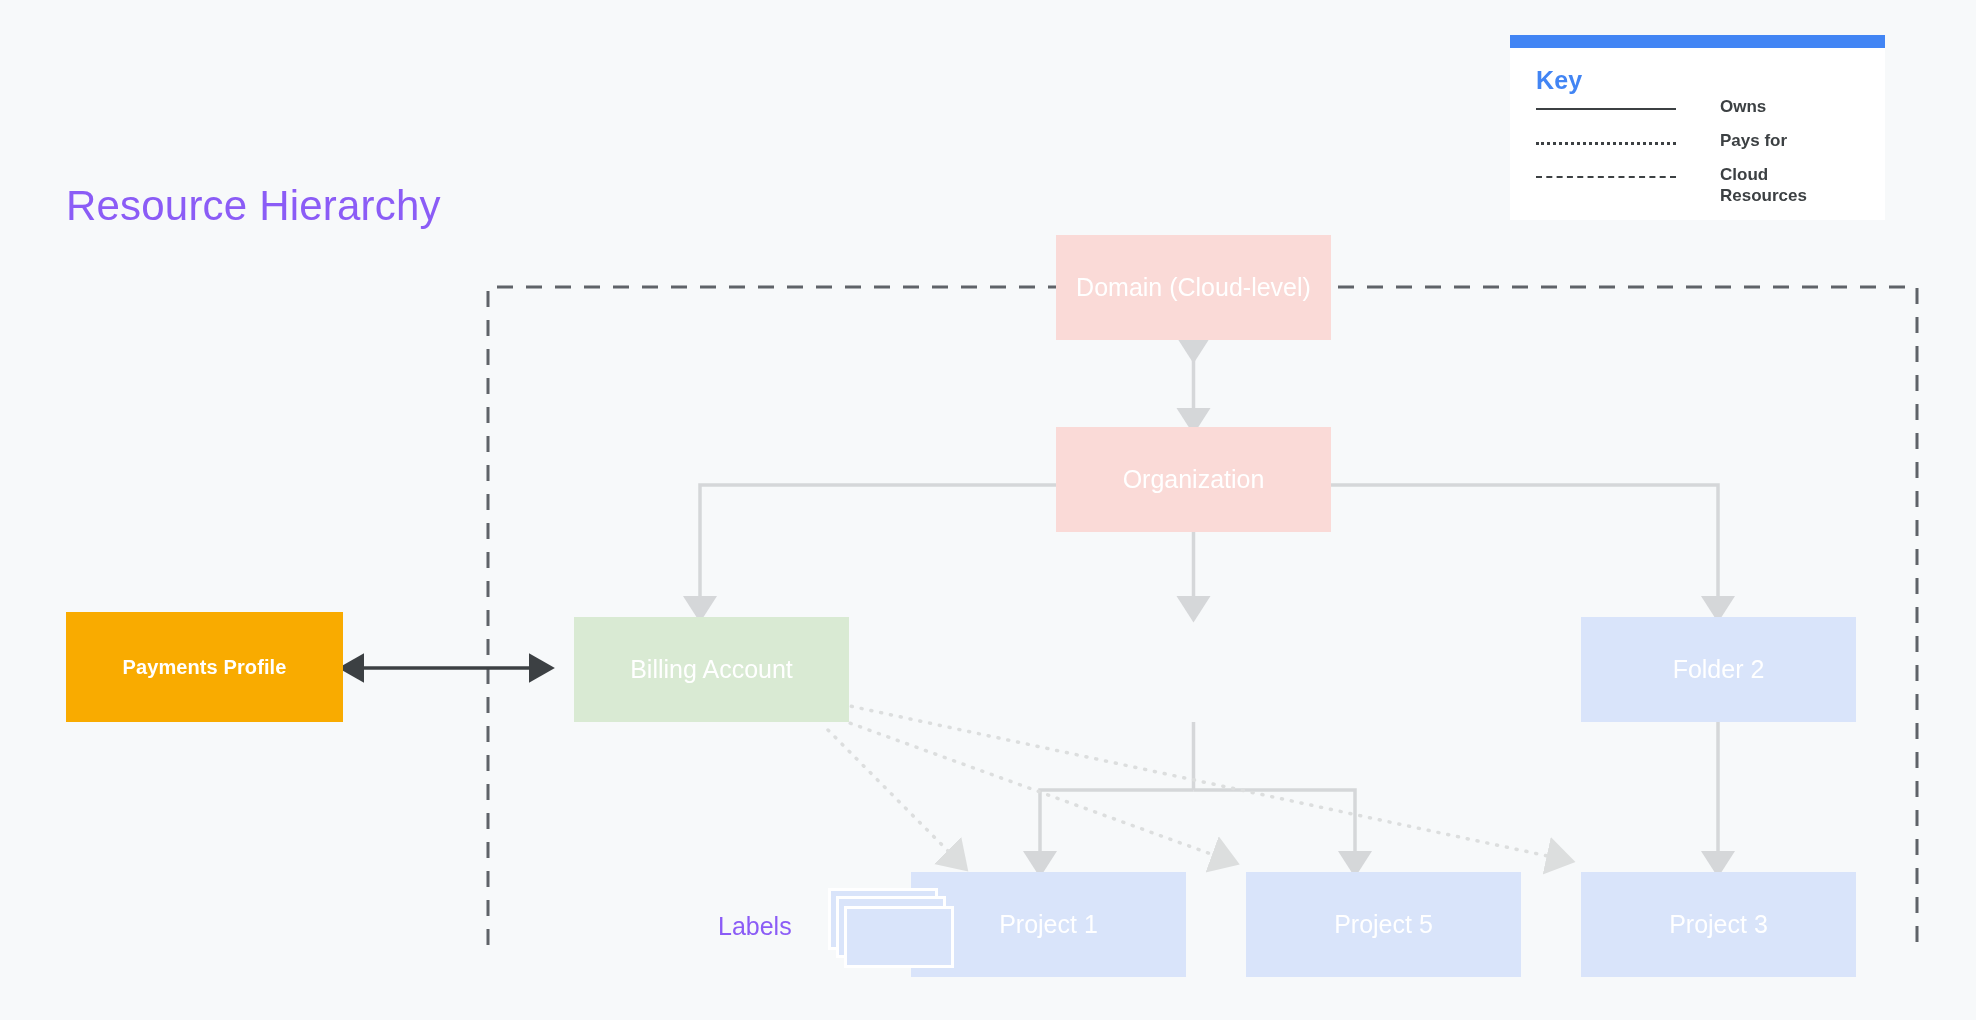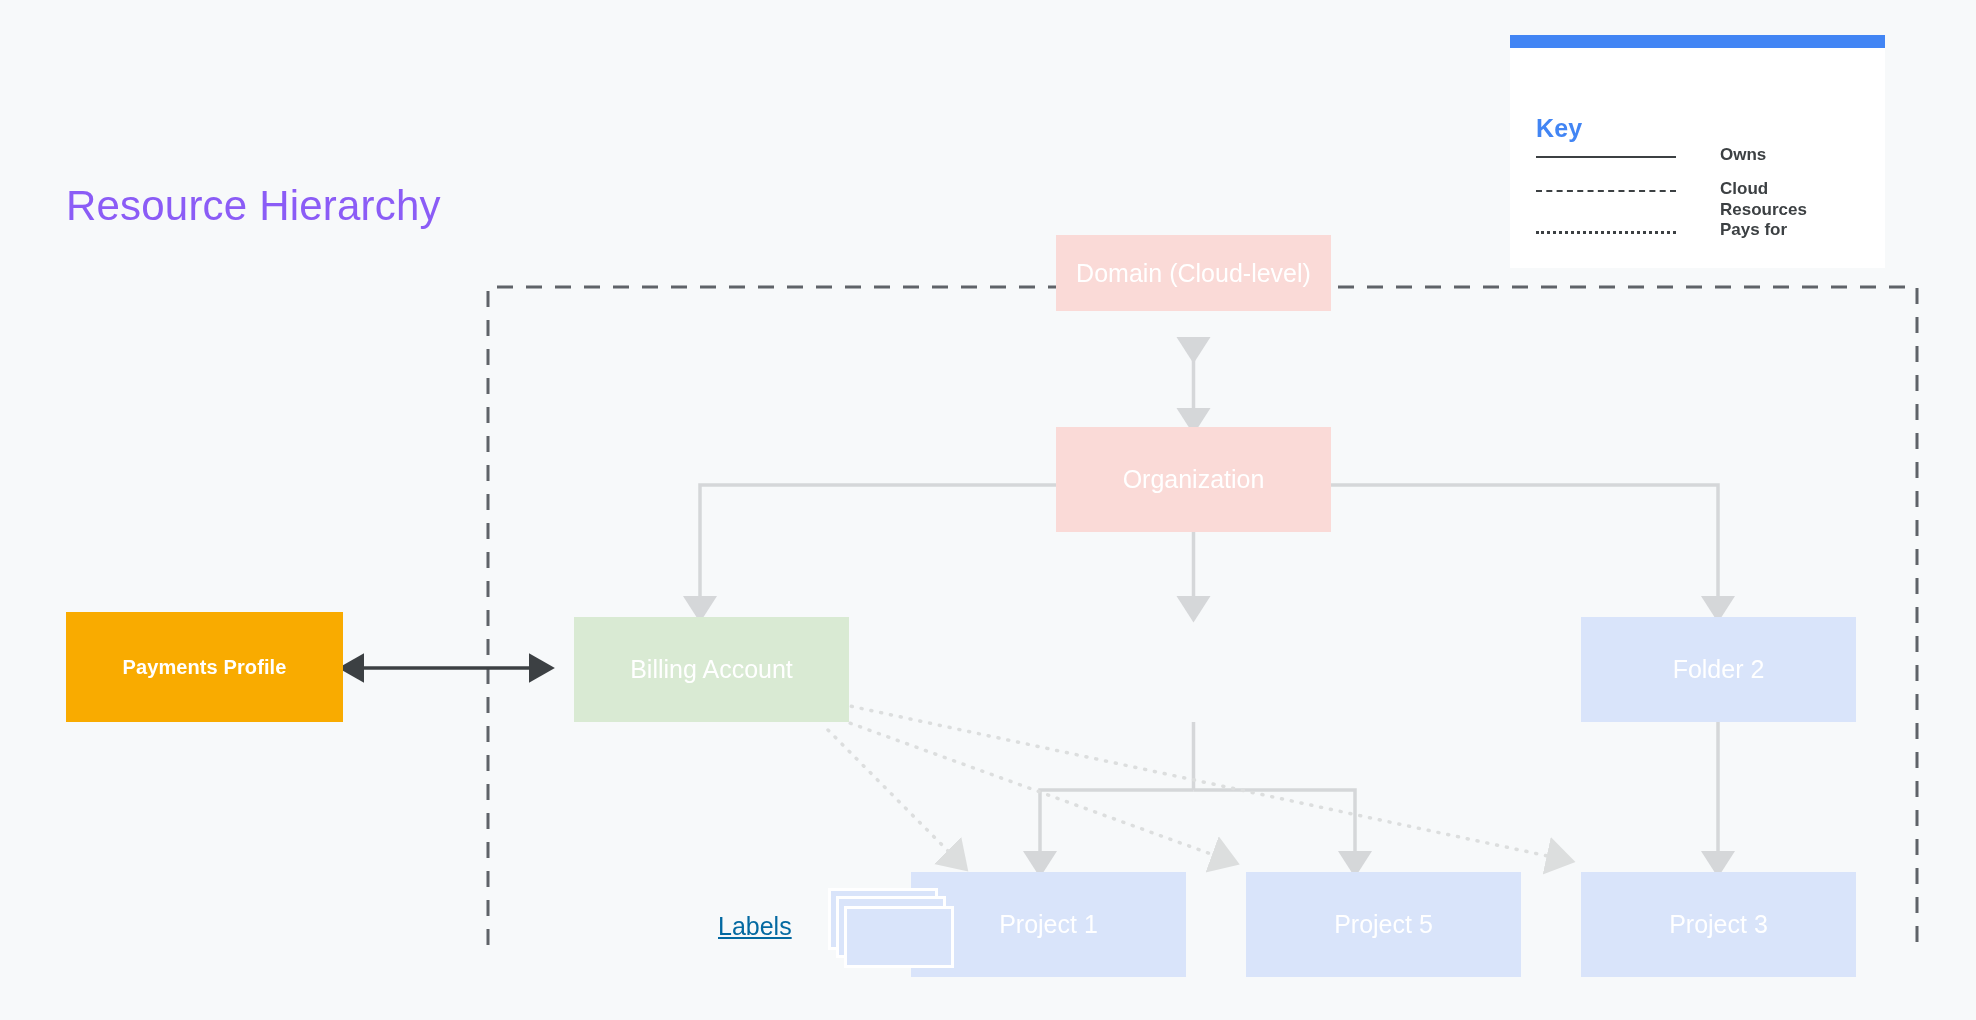--- a/index.html
+++ b/index.html
@@ -45,21 +45,20 @@
     border-top: 13px solid #4285f4;
     box-sizing: border-box;
     padding: 0;
   }
   #key-title {
     color: #4285f4;
     font-size: 25px;
     font-weight: 700;
     padding: 18px 0 2px 26px;
     letter-spacing: 0.2px;
-    margin-top: 48px;
   }
   .key-rows {
     padding: 0 0 14px 0;
   }
   .key-row {
     display: flex;
     align-items: flex-start;
     padding: 0 0 0 26px;
     min-height: 34px;
   }
@@ -105,39 +104,38 @@
   .node.pink  { background: #fadad7; }
   .node.green { background: #d9ead3; }
   .node.blue  { background: #d9e4fa; }
   .node.amber {
     background: #f9ab00;
     font-weight: 700;
     font-size: 20px;
     letter-spacing: 0.1px;
   }
 
-  #node-domain       { left: 1056px; top: 235px; width: 275px; height: 76px; }
+  #node-domain       { left: 1056px; top: 235px; width: 275px; height: 105px; }
   #node-organization { left: 1056px; top: 427px; width: 275px; height: 105px; }
   #node-billing      { left: 551px;  top: 617px; width: 275px; height: 105px; margin-left: 23px; }
   #node-folder1      { left: 1056px; top: 617px; width: 275px; height: 105px; }
   #node-folder2      { left: 1581px; top: 617px; width: 275px; height: 105px; }
   #node-project1     { left: 911px;  top: 872px; width: 275px; height: 105px; }
   #node-project2     { left: 1246px; top: 872px; width: 275px; height: 105px; }
   #node-project3     { left: 1581px; top: 872px; width: 275px; height: 105px; }
   #node-payments     { left: 66px;   top: 612px; width: 277px; height: 110px; }
 
   
   #labels-text {
     position: absolute;
     left: 718px;
     top: 912px;
     font-size: 25px;
-    color: #0369a1;
+    color: #8b5cf6;
     white-space: nowrap;
-    text-decoration: underline;
   }
   #labels-icon {
     position: absolute;
     left: 828px;
     top: 888px;
     width: 130px;
     height: 85px;
   }
   .label-card {
     position: absolute;
@@ -239,23 +237,23 @@
   </div>
 
   <div id="key-card">
     <div id="key-title">Key</div>
     <div class="key-rows">
       <div class="key-row">
         <span class="key-sample solid"></span>
         <span class="key-label">Owns</span>
       </div>
       <div class="key-row">
+        <span class="key-sample dotted"></span>
+        <span class="key-label">Pays for</span>
+      </div>
+      <div class="key-row">
         <span class="key-sample dashed"></span>
         <span class="key-label">Cloud Resources</span>
       </div>
-      <div class="key-row">
-        <span class="key-sample dotted"></span>
-        <span class="key-label">Pays for</span>
-      </div>
     </div>
   </div>
 
 </div>
 
 </body></html>

